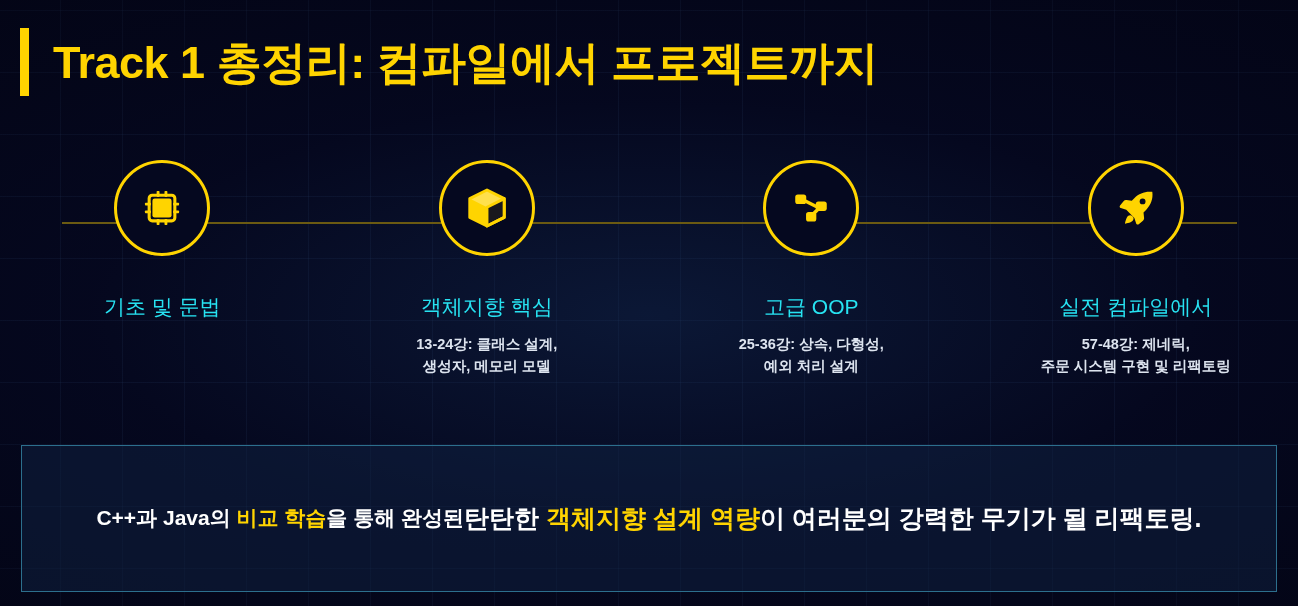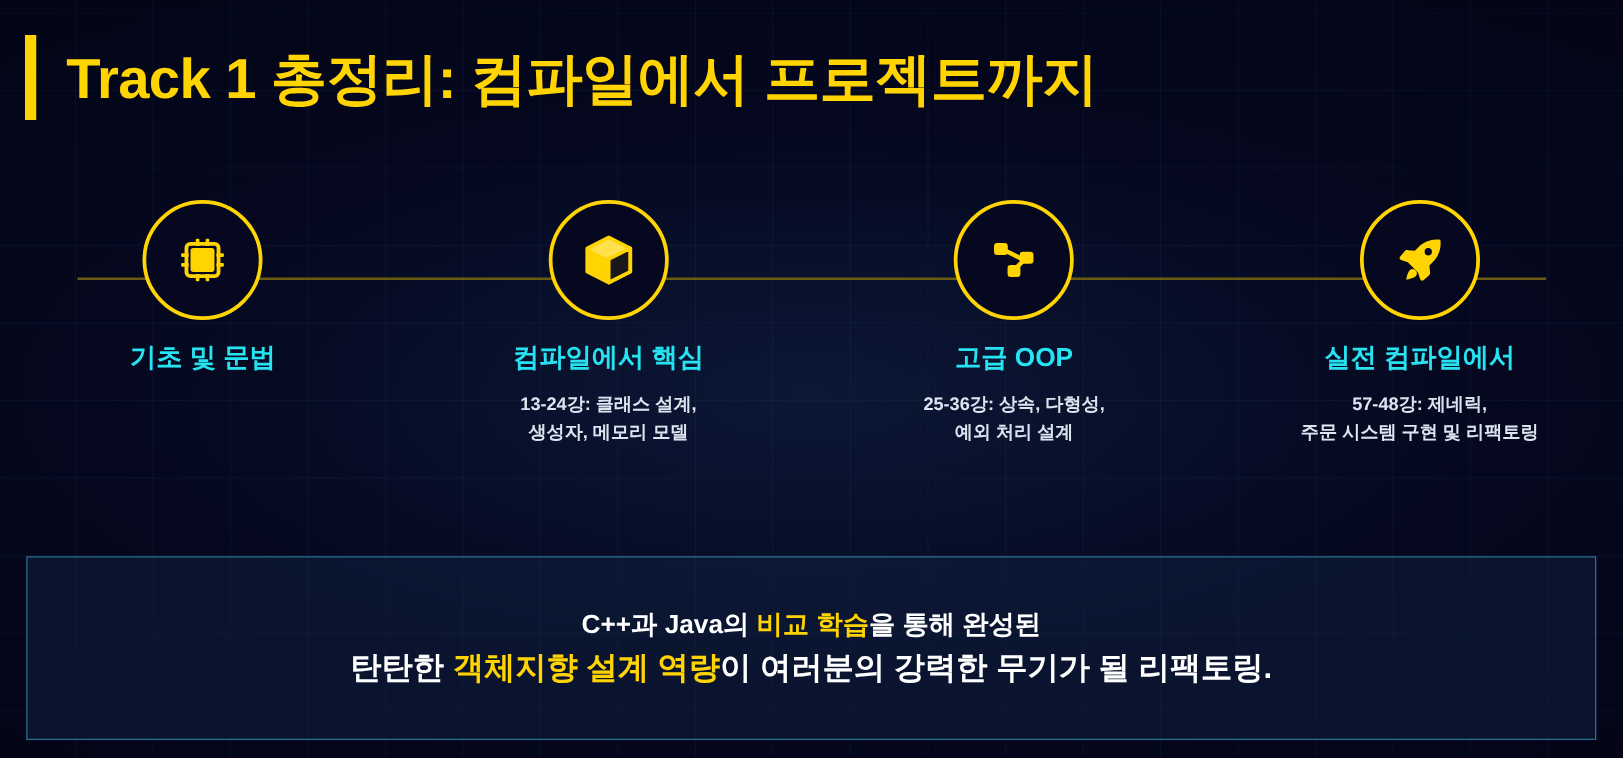--- a/index.html
+++ b/index.html
@@ -94,24 +94,24 @@
     border: 3px solid #ffd400;
     background: #05081f;
     display: flex;
     align-items: center;
     justify-content: center;
     box-sizing: border-box;
     z-index: 2;
   }
   .circle svg { display: block; }
   .step-title {
-    margin-top: 20px;
+    margin-top: 40px;
     color: #27e3f2;
     font-size: 21px;
-    font-weight: bold;
+    font-weight: normal;
     white-space: nowrap;
     line-height: 1;
   }
   .step-desc {
     margin-top: 16px;
     color: #dde4ef;
     font-size: 14.5px;
     line-height: 1.55;
     text-align: center;
     white-space: pre-line;
@@ -124,21 +124,21 @@
     left: 21px;
     top: 445px;
     width: 1256px;
     height: 147px;
     box-sizing: border-box;
     border: 1px solid #2c6f8d;
     background: rgba(17,38,70,0.46);
     display: flex;
     align-items: center;
     justify-content: center;
-    flex-direction: column;
+    flex-direction: row;
   }
   .banner-line {
     color: #ffffff;
     font-weight: bold;
     white-space: nowrap;
     line-height: 1.45;
   }
   .banner-line.l1 { font-size: 21px; }
   .banner-line.l2 { font-size: 25px; }
   .hl { color: #ffd400; }
@@ -182,21 +182,21 @@
           <span>
             <svg width="46" height="46" viewBox="0 0 24 24" aria-hidden="true">
               <path d="M12 2.6 21 7.1v9.8L12 21.4 3 16.9V7.1z" fill="#ffd400"></path>
               <path d="M12 2.6 21 7.1 12 11.6 3 7.1z" fill="#ffe04d"></path>
               <path d="M12 11.6 21 7.1v9.8L12 21.4z" fill="#05081f" opacity="0.92"></path>
               <path d="M12 11.6 21 7.1v9.8L12 21.4z" fill="none" stroke="#ffd400" stroke-width="1.5" stroke-linejoin="round"></path>
               <path d="M12 2.6 21 7.1v9.8L12 21.4 3 16.9V7.1z" fill="none" stroke="#ffd400" stroke-width="1.5" stroke-linejoin="round"></path>
             </svg>
           </span>
         </div>
-        <div class="step-title">컴파일에서 핵심</div>
+        <div class="step-title">객체지향 핵심</div>
         <div class="step-desc">13-24강: 클래스 설계,
 생성자, 메모리 모델</div>
       </div>
 
       <div class="step">
         <div class="circle">
           <span>
             <svg width="44" height="44" viewBox="0 0 24 24" aria-hidden="true">
               <path d="M7.5 7.5 L16.5 12 L12 16.5" fill="none" stroke="#ffd400" stroke-width="1.9" stroke-linecap="round" stroke-linejoin="round"></path>
               <rect x="3.4" y="4.6" width="6" height="5.2" rx="1.4" fill="#ffd400"></rect>

